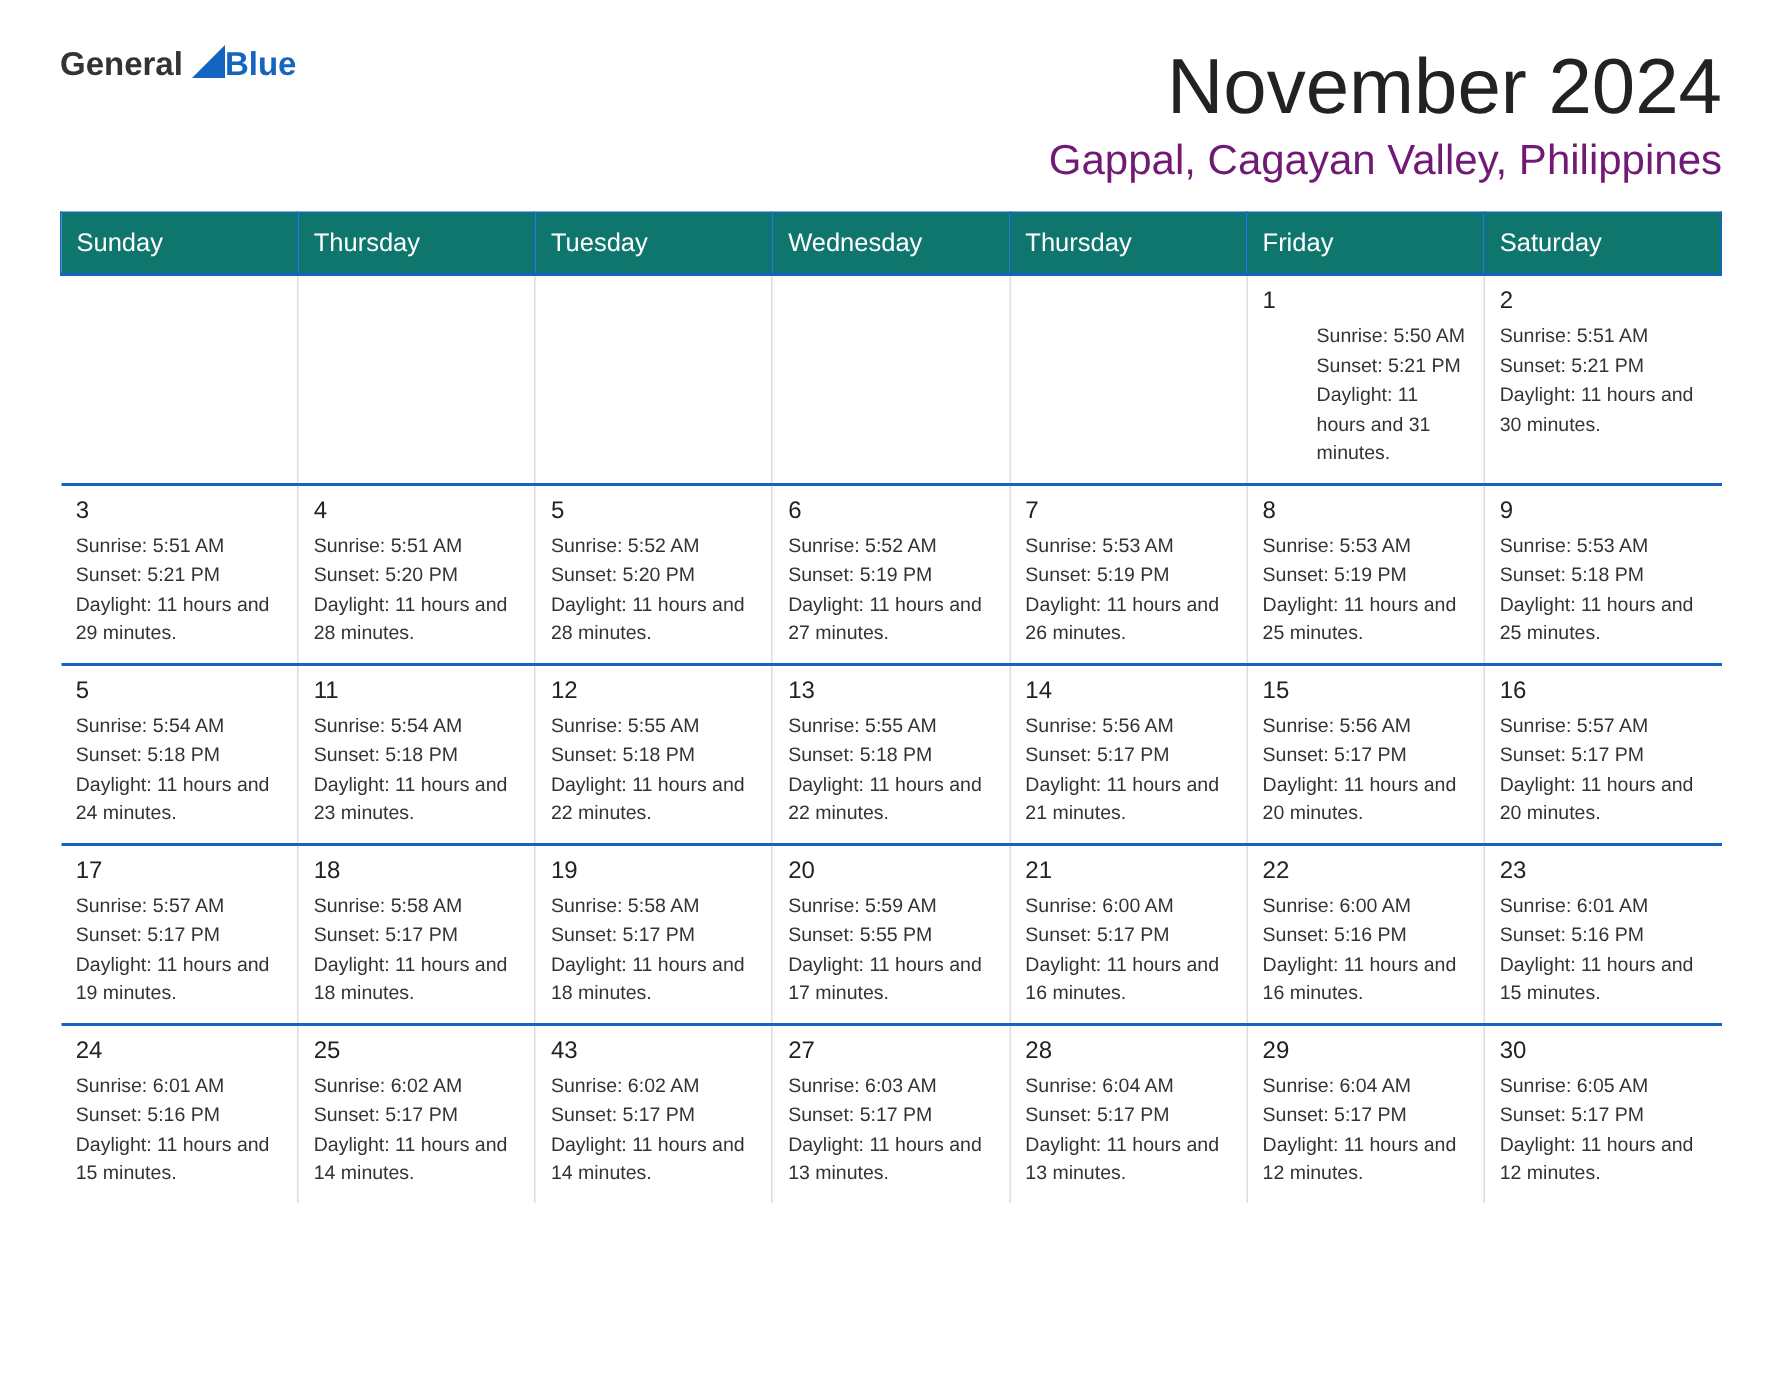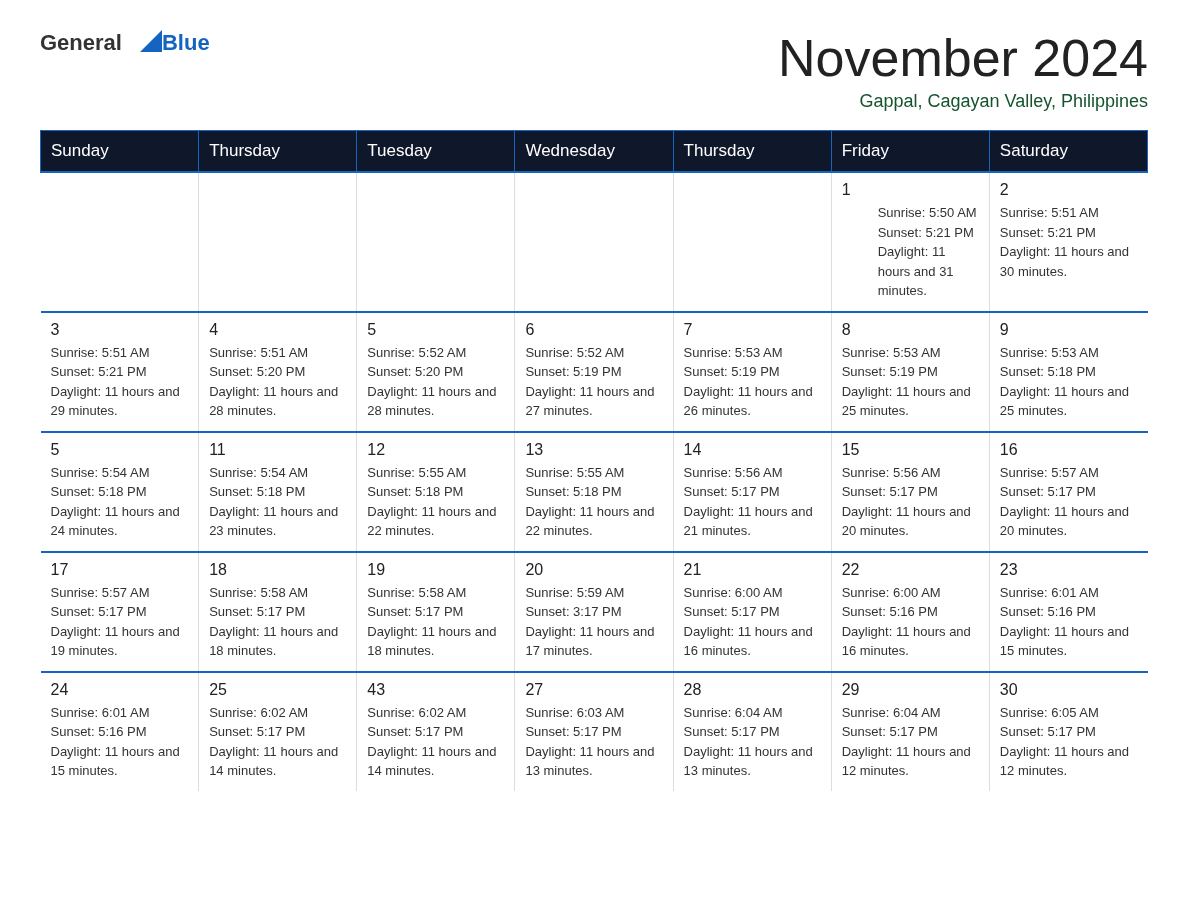--- a/index.html
+++ b/index.html
@@ -12,21 +12,21 @@
     }
     .header-row {
       display: flex;
       align-items: flex-start;
       justify-content: space-between;
       margin-bottom: 18px;
     }
     .logo {
       display: flex;
       align-items: flex-end;
-      gap: 16px;
+      gap: 4px;
     }
     .logo-text-general {
       font-size: 22px;
       font-weight: bold;
       color: #333;
     }
     .logo-text-blue {
       font-size: 22px;
       font-weight: bold;
       color: #1565c0;
@@ -34,31 +34,31 @@
     .title-block {
       text-align: right;
     }
     .calendar-title {
       font-size: 52px;
       font-weight: normal;
       color: #222;
       line-height: 1.1;
     }
     .calendar-subtitle {
-      font-size: 18px;
-      color: #14532d;
+      font-size: 28px;
+      color: #701a75;
       margin-top: 4px;
     }
     table {
       width: 100%;
       border-collapse: collapse;
       table-layout: fixed;
     }
     thead tr {
-      background-color: #0f172a;
+      background-color: #0f766e;
     }
     thead th {
       color: #fff;
       font-size: 17px;
       font-weight: normal;
       padding: 10px 10px;
       border: 1px solid #1565c0;
       text-align: left;
     }
     tbody tr {
@@ -250,21 +250,21 @@
         </td>
         <td>
           <span class="day-number">19</span>
           <div class="day-detail" style="white-space: pre-line;">Sunrise: 5:58 AM
 Sunset: 5:17 PM
 Daylight: 11 hours and 18 minutes.</div>
         </td>
         <td>
           <span class="day-number">20</span>
           <div class="day-detail" style="white-space: pre-line;">Sunrise: 5:59 AM
-Sunset: 3:17 PM
+Sunset: 5:55 PM
 Daylight: 11 hours and 17 minutes.</div>
         </td>
         <td>
           <span class="day-number">21</span>
           <div class="day-detail" style="white-space: pre-line;">Sunrise: 6:00 AM
 Sunset: 5:17 PM
 Daylight: 11 hours and 16 minutes.</div>
         </td>
         <td>
           <span class="day-number">22</span>

